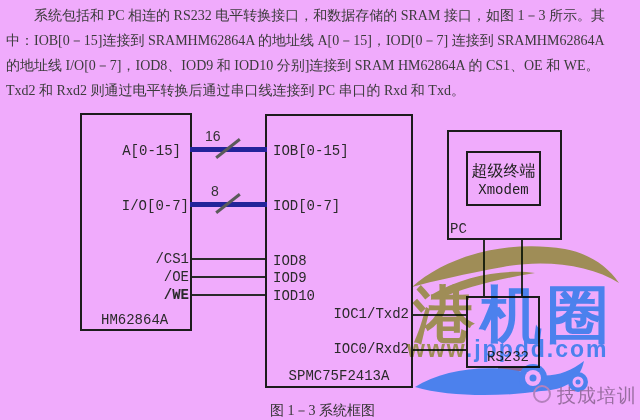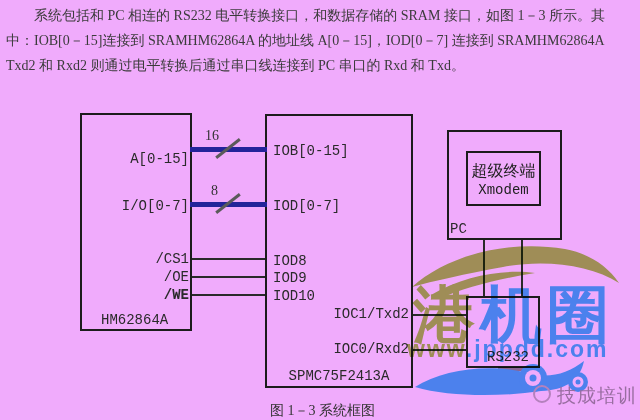--- a/index.html
+++ b/index.html
@@ -15,45 +15,46 @@
   
   .blk{position:absolute;border:2px solid #1c1c1c;background:transparent;box-sizing:border-box;}
   .pin{position:absolute;font-family:"Liberation Mono",monospace;font-size:14px;
     color:#2a2a2a;line-height:15px;letter-spacing:0px;white-space:nowrap;}
   .r{text-align:right;}
   .c{text-align:center;}
   .wire{position:absolute;background:#2a2a2a;}
   .bus{position:absolute;background:#23239a;height:5px;}
   .slash{position:absolute;width:30px;height:0;border-top:3px solid #5a5a5a;
     transform:rotate(-38deg);}
-  .buslab{position:absolute;font-family:Liberation Serif, serif;font-size:14px;color:#333;}
+  .buslab{position:absolute;font-family:Liberation Sans, sans-serif;font-size:14px;color:#333;}
   #caption{position:absolute;left:230px;top:402px;width:185px;text-align:center;
     font-size:14px;color:#333;white-space:nowrap;}
   #term1{position:absolute;left:466px;top:161px;width:75px;text-align:center;
     font-size:16px;color:#222;white-space:nowrap;}
   #term2{position:absolute;left:466px;top:182px;width:75px;text-align:center;
     font-family:"Liberation Mono",monospace;font-size:14px;color:#222;}
   
   #wm{position:absolute;left:395px;top:235px;width:245px;height:175px;
     mix-blend-mode:multiply;opacity:.95;}
   #wm text{font-family:"Liberation Sans",sans-serif;}
 </style>
 </head>
 <body>
 
 <div id="stage">
 
   <div id="para">
     <div class="pline indent">系统包括和 PC 相连的 RS232 电平转换接口，和数据存储的 SRAM 接口，如图 1－3 所示。其</div>
     <div class="pline">中：IOB[0－15]连接到 SRAMHM62864A 的地址线 A[0－15]，IOD[0－7] 连接到 SRAMHM62864A</div>
+    <div class="pline">的地址线 I/O[0－7]，IOD8、IOD9 和 IOD10 分别]连接到 SRAM HM62864A 的 CS1、OE 和 WE。</div>
     <div class="pline">Txd2 和 Rxd2 则通过电平转换后通过串口线连接到 PC 串口的 Rxd 和 Txd。</div>
   </div>
 
   <div class="blk" style="left:80px;top:113px;width:112px;height:218px;"></div>
-  <div class="pin r" style="left:108px;top:144px;width:81px;margin-top:8px;">A[0-15]</div>
+  <div class="pin r" style="left:100px;top:144px;width:81px;">A[0-15]</div>
   <div class="pin r" style="left:106px;top:199px;width:83px;">I/O[0-7]</div>
   <div class="pin r" style="left:120px;top:252px;width:69px;">/CS1</div>
   <div class="pin r" style="left:120px;top:270px;width:69px;">/OE</div>
   <div class="pin r" style="left:120px;top:288px;width:69px;font-weight:bold;">/WE</div>
   <div class="pin" style="left:101px;top:313px;">HM62864A</div>
 
   <div class="blk" style="left:265px;top:114px;width:148px;height:274px;"></div>
   <div class="pin" style="left:273px;top:144px;">IOB[0-15]</div>
   <div class="pin" style="left:273px;top:199px;">IOD[0-7]</div>
   <div class="pin" style="left:273px;top:254px;">IOD8</div>

